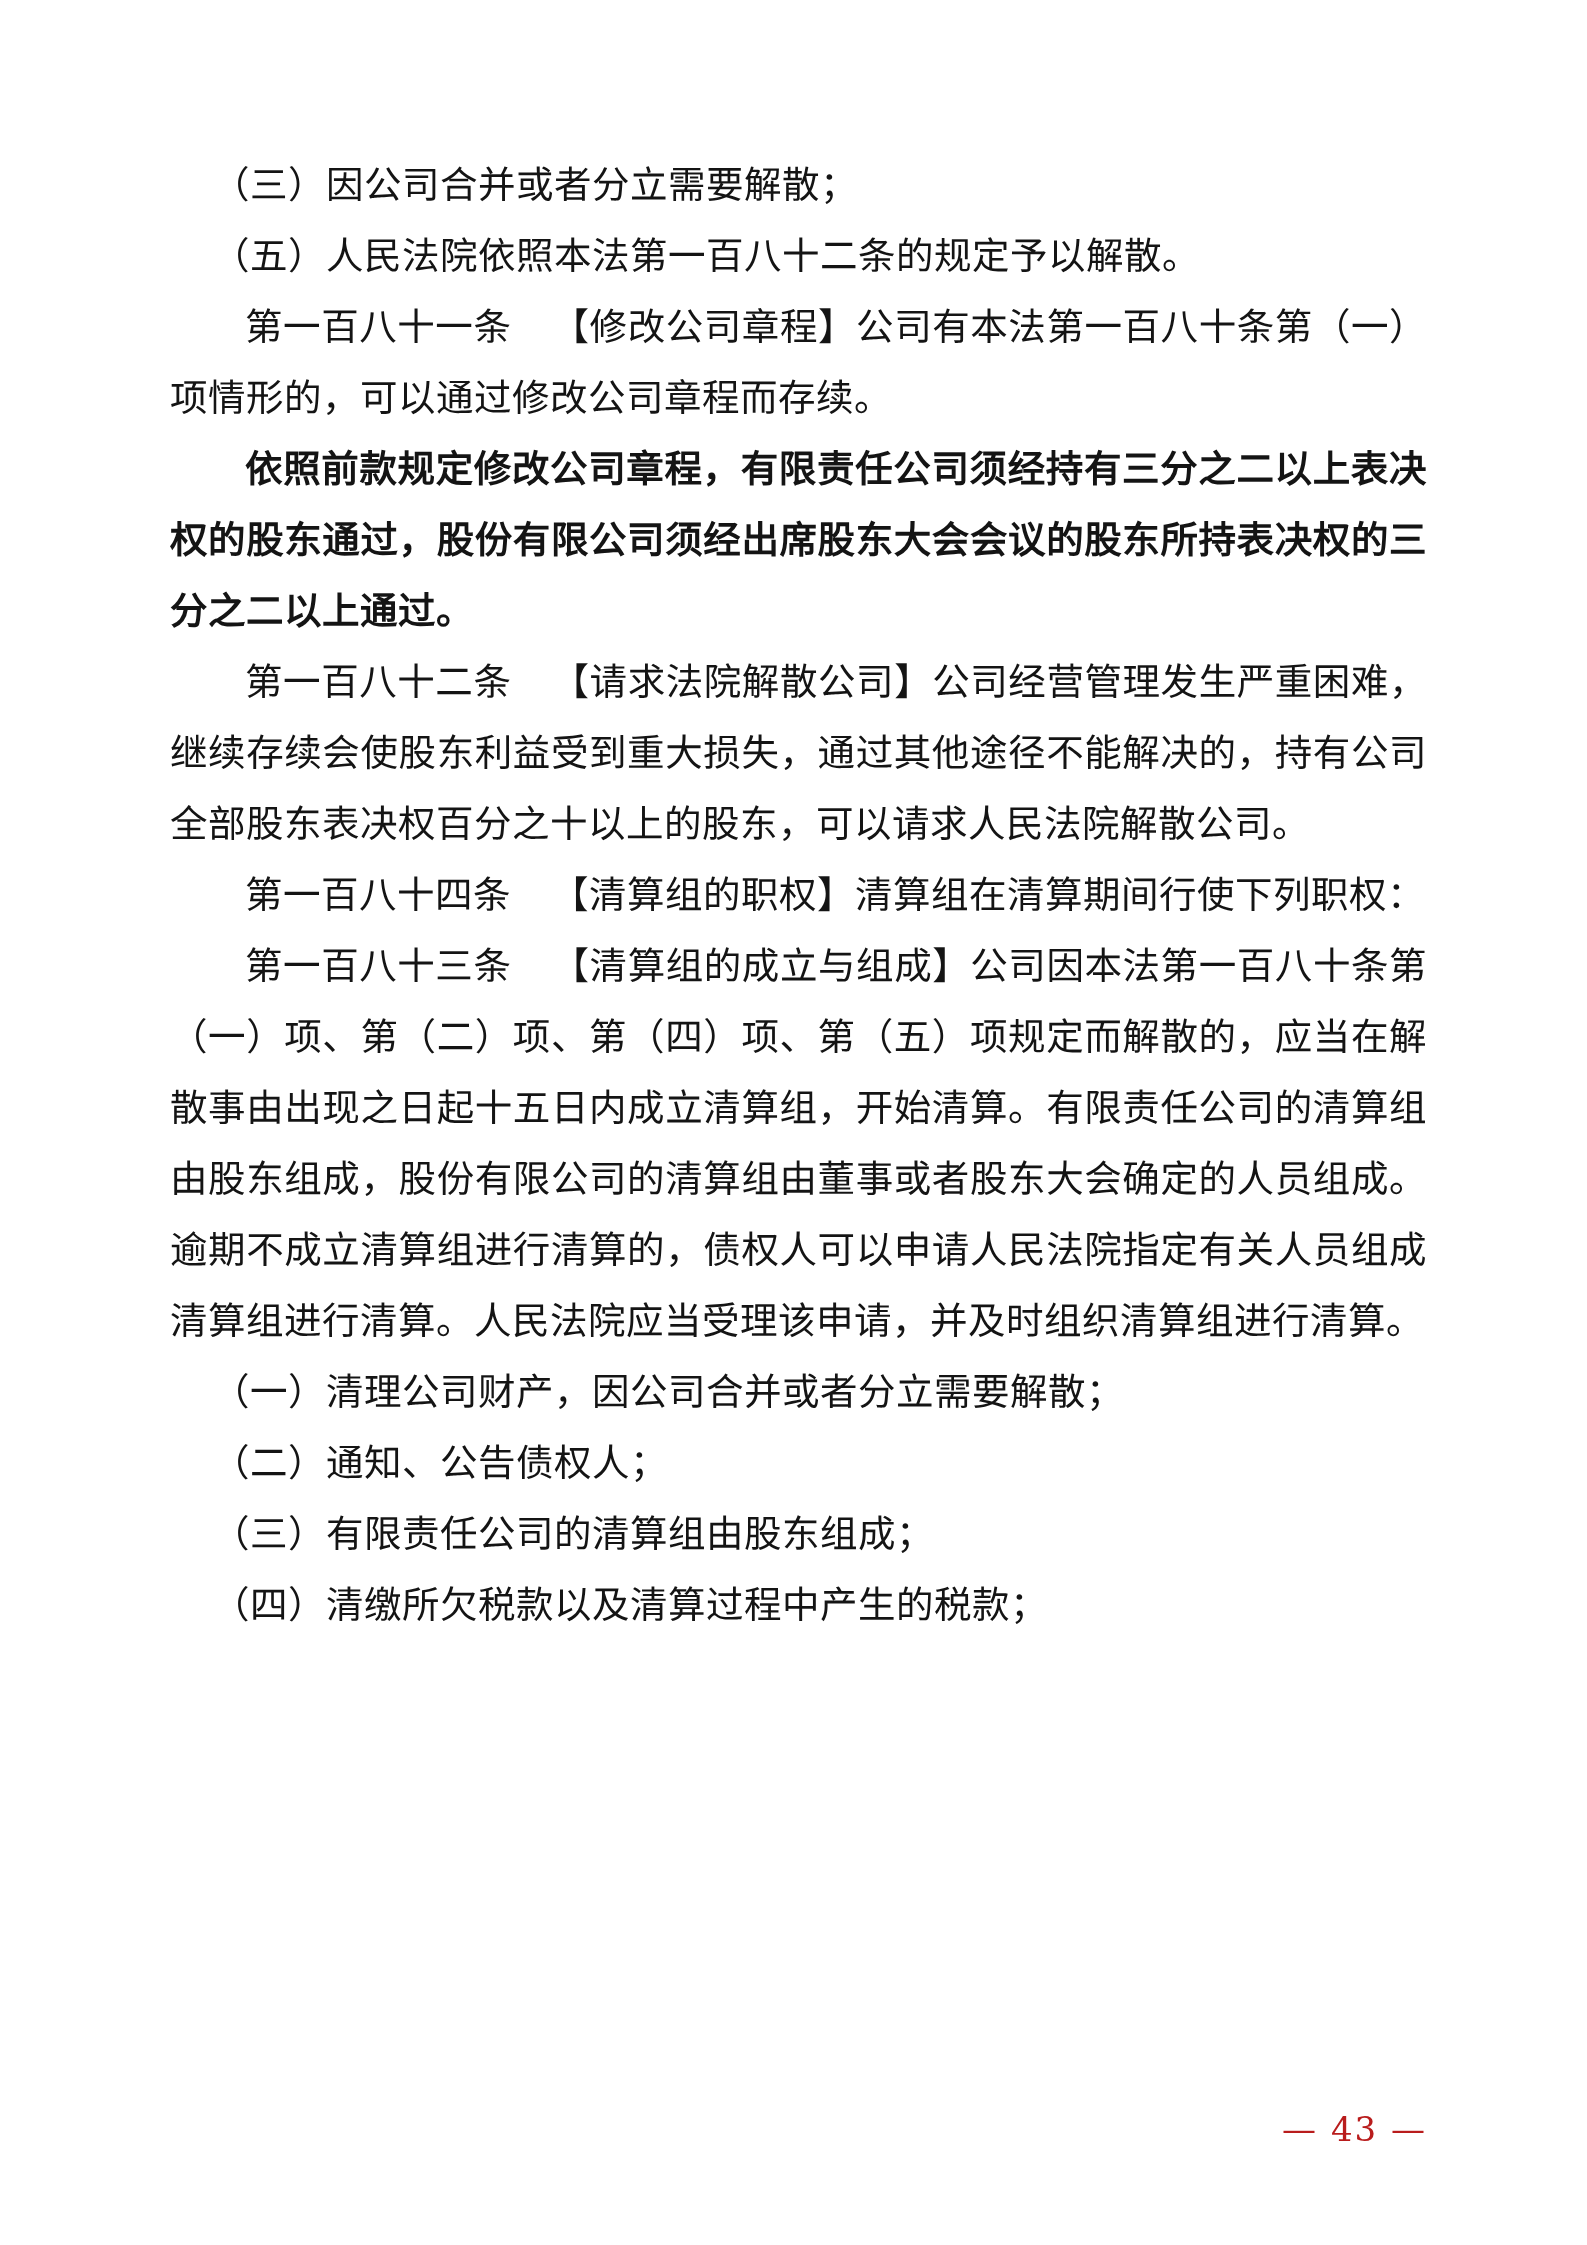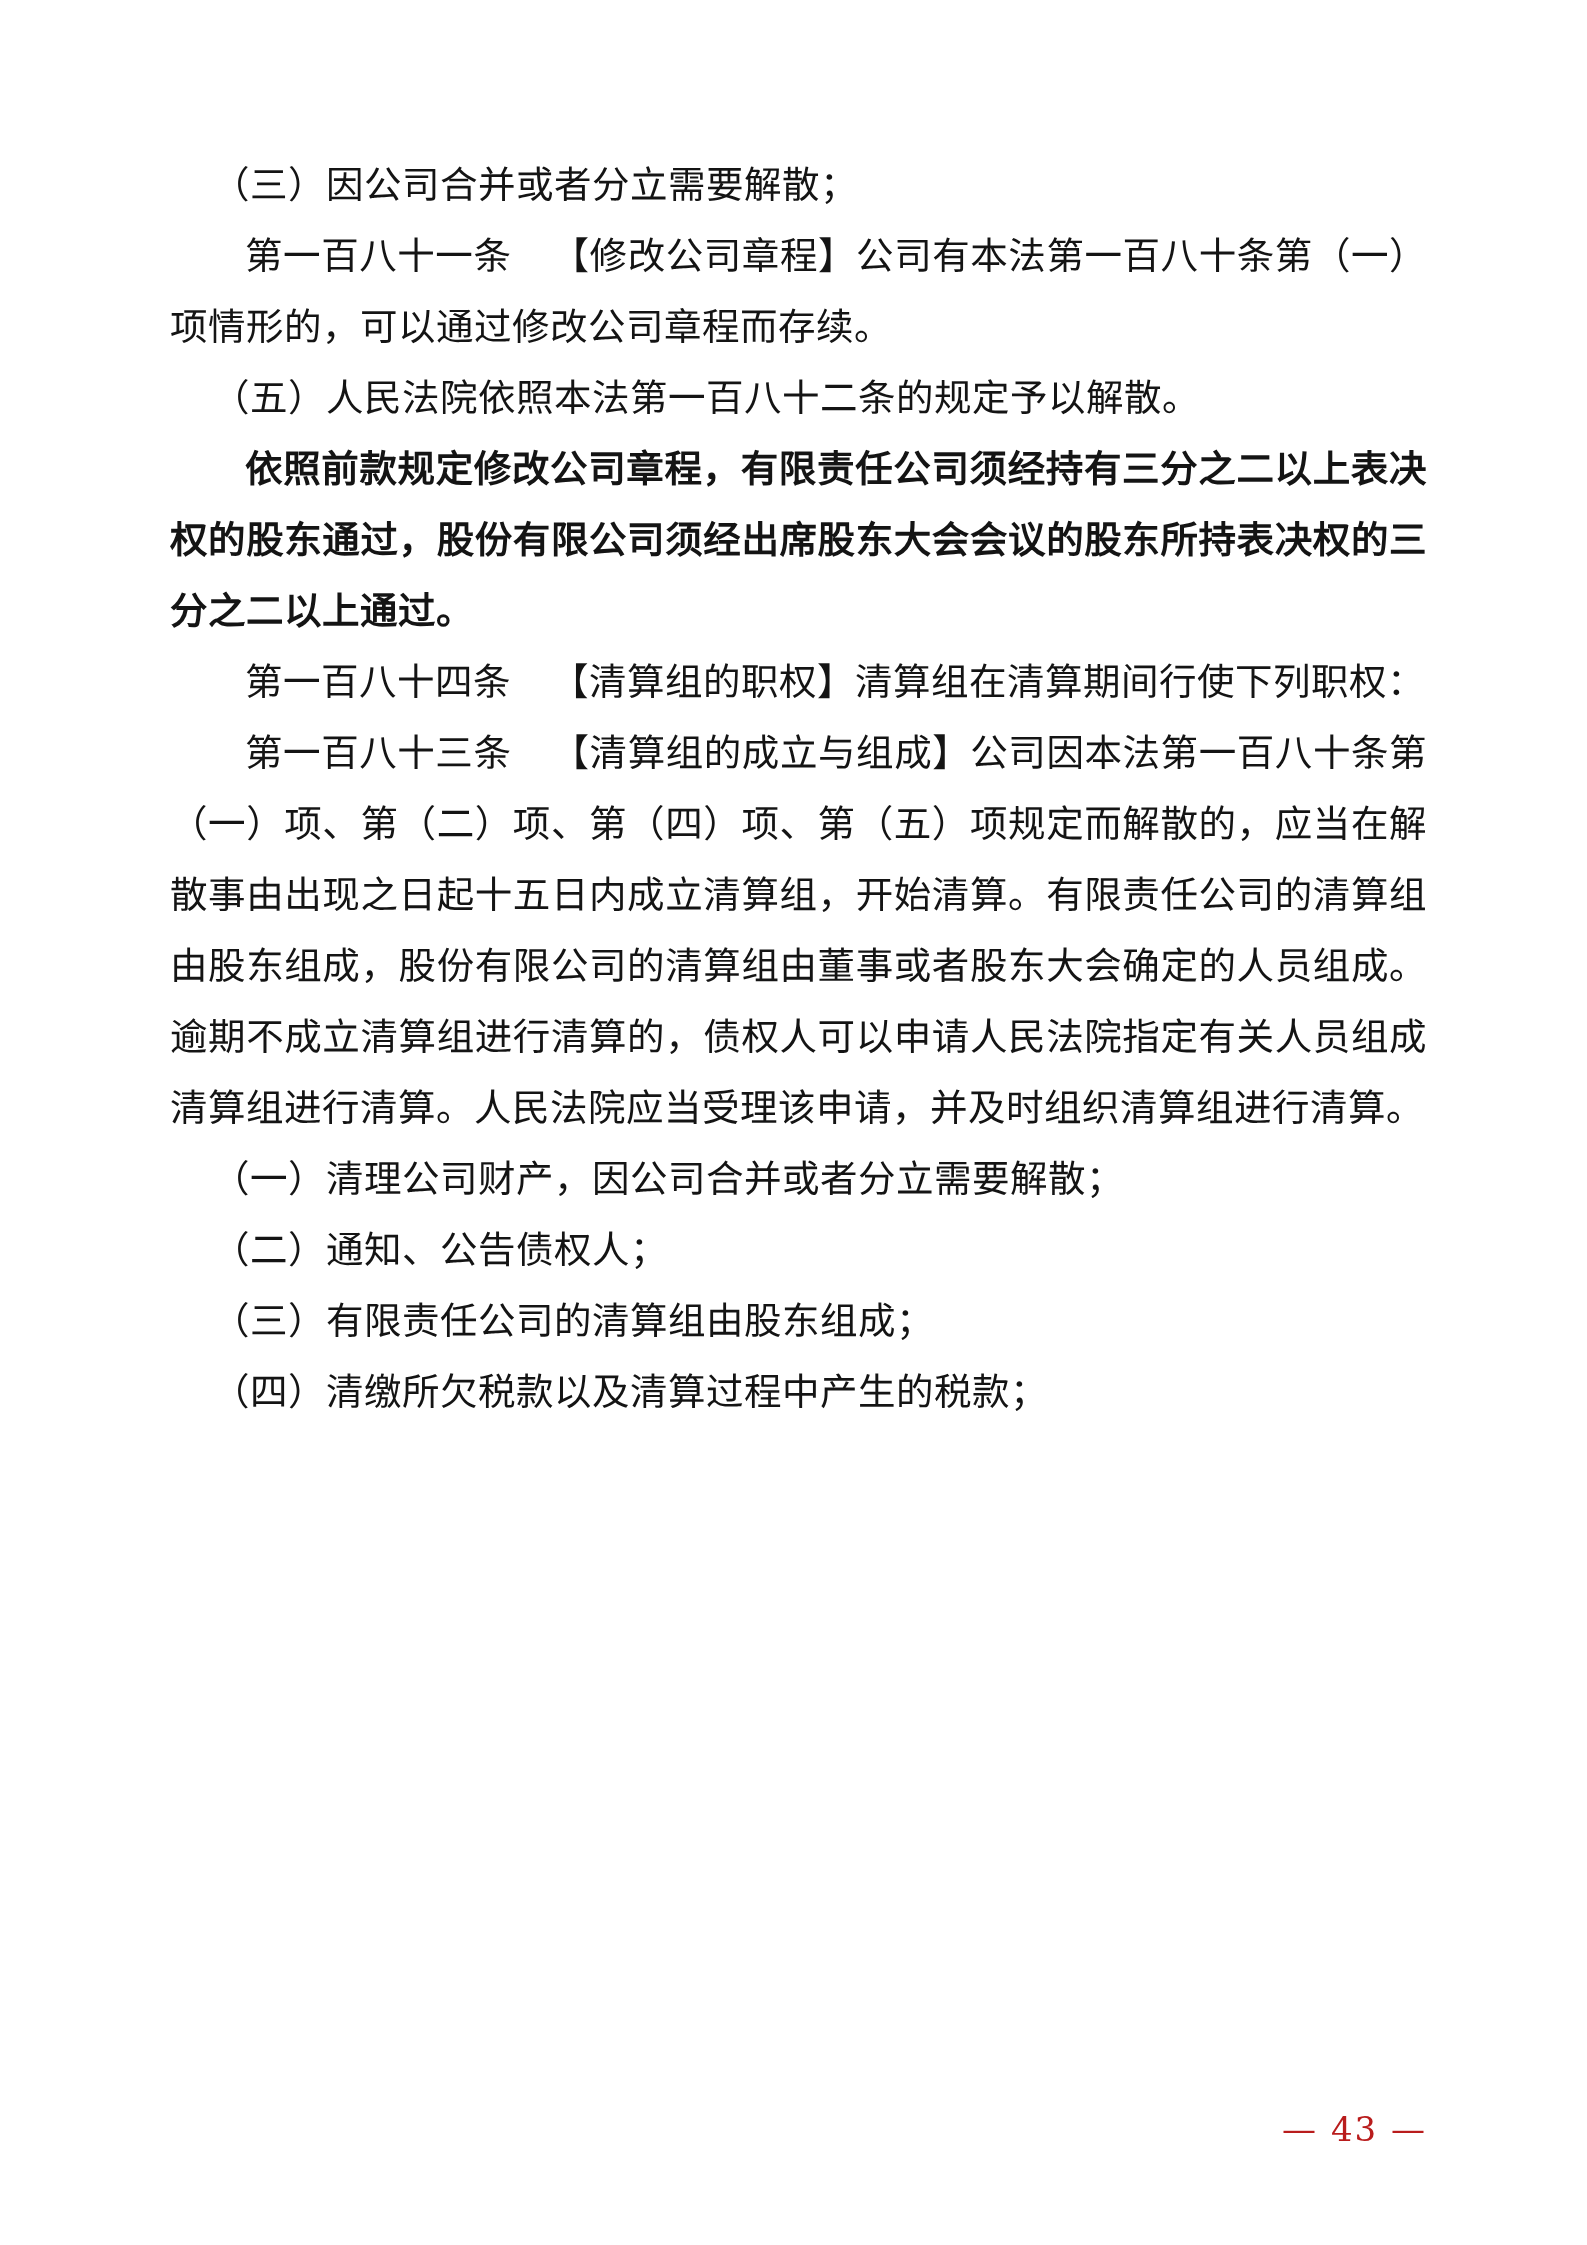--- a/index.html
+++ b/index.html
@@ -71,26 +71,27 @@
 </style>
 </head>
 <body>
 
 <div class="page">
   <div class="body-text">
 
     <p class="para item">（三）因公司合并或者分立需要解散；</p>
 
 
+    <p class="para item">（五）人民法院依照本法第一百八十二条的规定予以解散。</p>
+
     <p class="para article"><span class="article-head">第一百八十一条</span><span class="gap-wide"></span><span class="bracket-title">【修改公司章程】</span><span>公司有本法第一百八十条第（一）项情形的，可以通过修改公司章程而存续。</span></p>
-
-    <p class="para item">（五）人民法院依照本法第一百八十二条的规定予以解散。</p>
 
     <p class="para continuation">依照前款规定修改公司章程，有限责任公司须经持有三分之二以上表决权的股东通过，股份有限公司须经出席股东大会会议的股东所持表决权的三分之二以上通过。</p>
 
+    <p class="para article"><span class="article-head">第一百八十二条</span><span class="gap-wide"></span><span class="bracket-title">【请求法院解散公司】</span><span>公司经营管理发生严重困难，继续存续会使股东利益受到重大损失，通过其他途径不能解决的，持有公司全部股东表决权百分之十以上的股东，可以请求人民法院解散公司。</span></p>
 
     <p class="para article"><span class="article-head">第一百八十四条</span><span class="gap-wide"></span><span class="bracket-title">【清算组的职权】</span><span>清算组在清算期间行使下列职权：</span></p>
 
     <p class="para article"><span class="article-head">第一百八十三条</span><span class="gap-wide"></span><span class="bracket-title">【清算组的成立与组成】</span><span>公司因本法第一百八十条第（一）项、第（二）项、第（四）项、第（五）项规定而解散的，应当在解散事由出现之日起十五日内成立清算组，开始清算。有限责任公司的清算组由股东组成，股份有限公司的清算组由董事或者股东大会确定的人员组成。逾期不成立清算组进行清算的，债权人可以申请人民法院指定有关人员组成清算组进行清算。人民法院应当受理该申请，并及时组织清算组进行清算。</span></p>
 
     <p class="para item">（一）清理公司财产，因公司合并或者分立需要解散；</p>
 
     <p class="para item">（二）通知、公告债权人；</p>
 
     <p class="para item">（三）有限责任公司的清算组由股东组成；</p>

